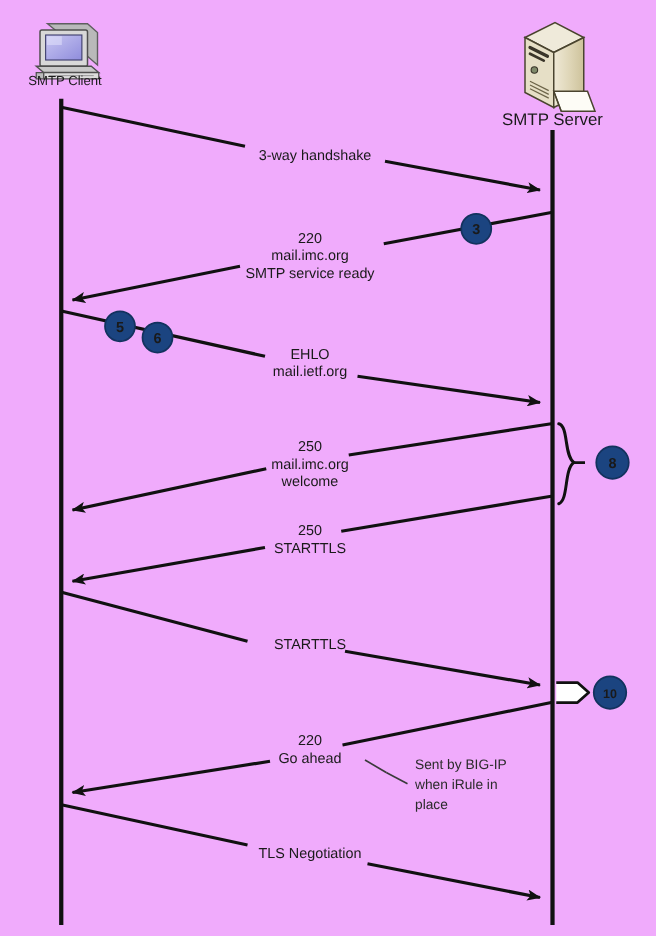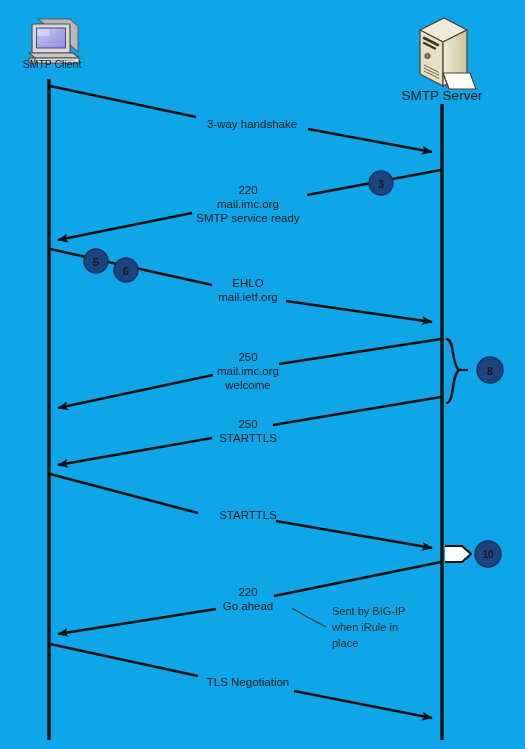--- a/index.html
+++ b/index.html
@@ -4,21 +4,21 @@
 <style>
   html, body {
     margin: 0;
     padding: 0;
     background: #ffffff;
   }
   #stage {
     position: relative;
     width: 525px;
     height: 749px;
-    background: #0ea5e9;
+    background: #f0abfc;
     font-family: "Liberation Sans", sans-serif;
     overflow: hidden;
   }
   #diagram { position: absolute; left: 0; top: 0; }
   .lbl { font-family: "Liberation Sans", sans-serif; fill: #1a1a1a; }
   .msg-label { font-size: 11.5px; text-anchor: middle; }
   .node-label { font-size: 10.5px; text-anchor: middle; fill: #1a1a1a; }
   .node-label-big { font-size: 13.5px; text-anchor: middle; fill: #1a1a1a; }
   .annot { font-size: 11px; text-anchor: start; fill: #2b2b2b; }
   .badge-num { font-size: 11.5px; font-weight: bold; text-anchor: middle; }

